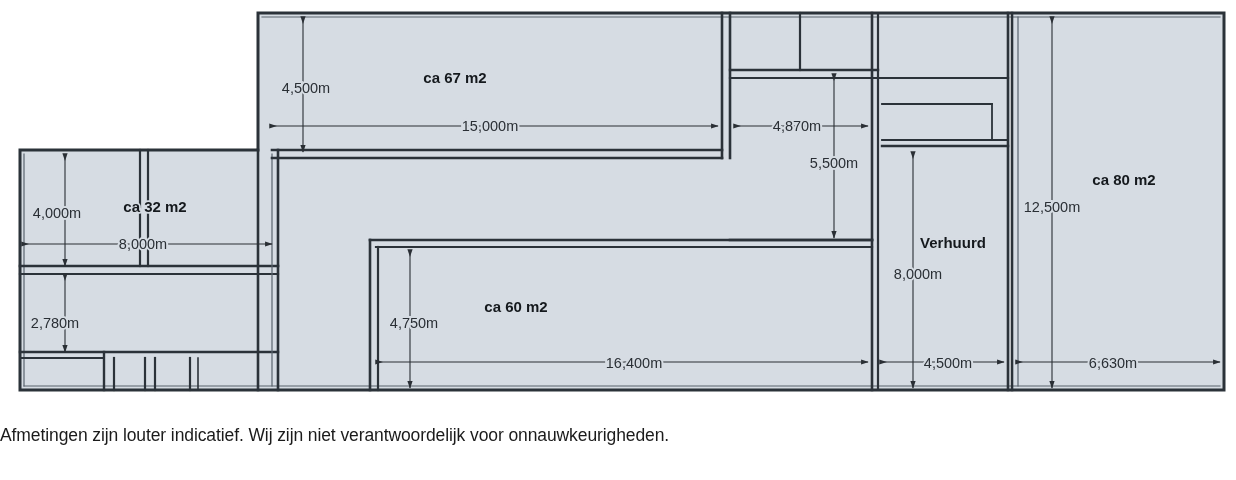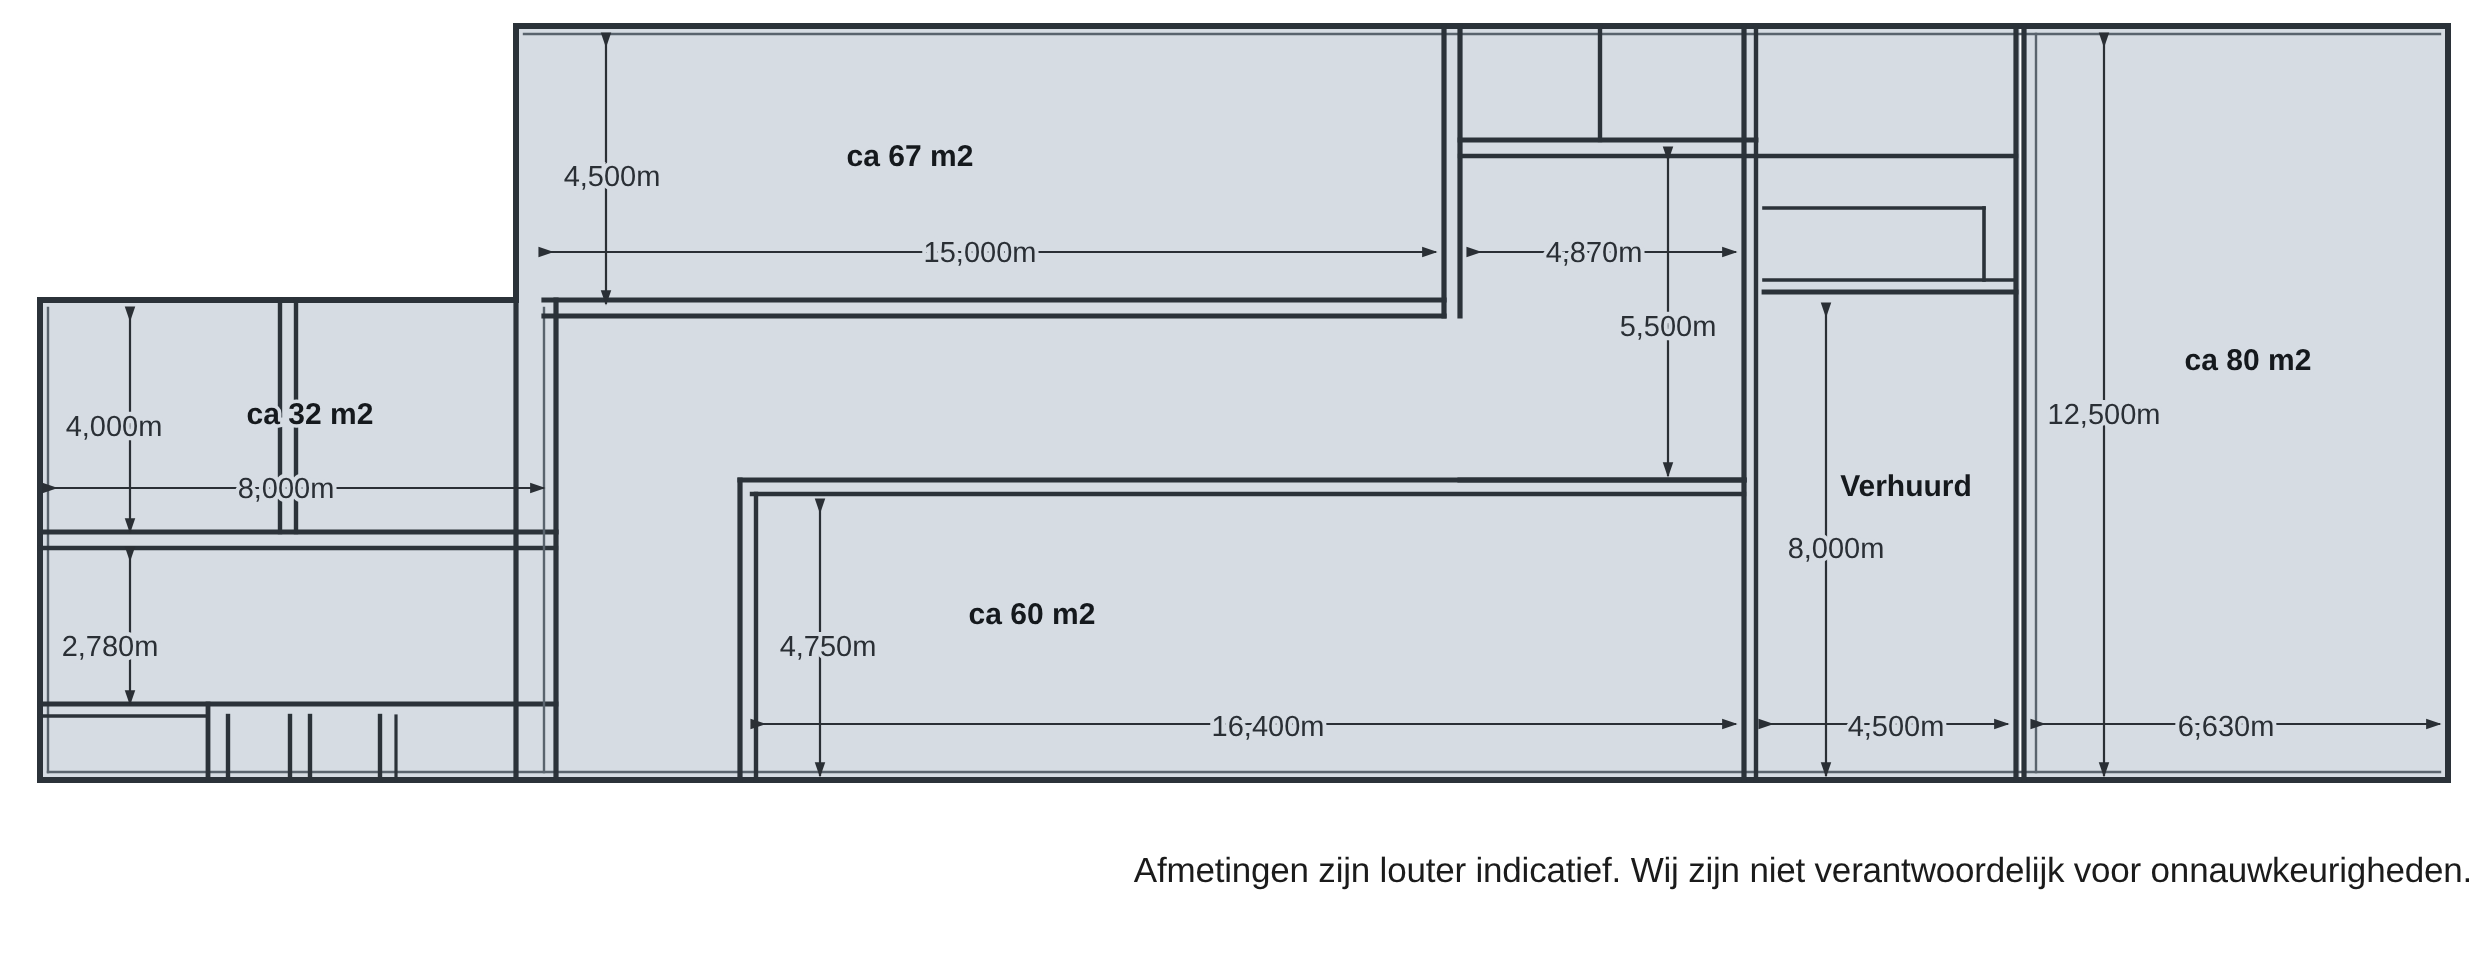--- a/index.html
+++ b/index.html
@@ -26,21 +26,21 @@
     top: 0;
     width: 1236px;
     height: 480px;
     display: block;
   }
   .disclaimer-layer {
     position: absolute;
     left: 0;
     top: 425px;
     width: 1236px;
-    text-align: right;
+    text-align: left;
     font-family: "Liberation Sans", sans-serif;
     font-size: 17.5px;
     color: #1b1b1b;
     letter-spacing: -0.1px;
     white-space: nowrap;
   }
   
   .area-label {
     font-family: "Liberation Sans", sans-serif;
     font-size: 15px;

